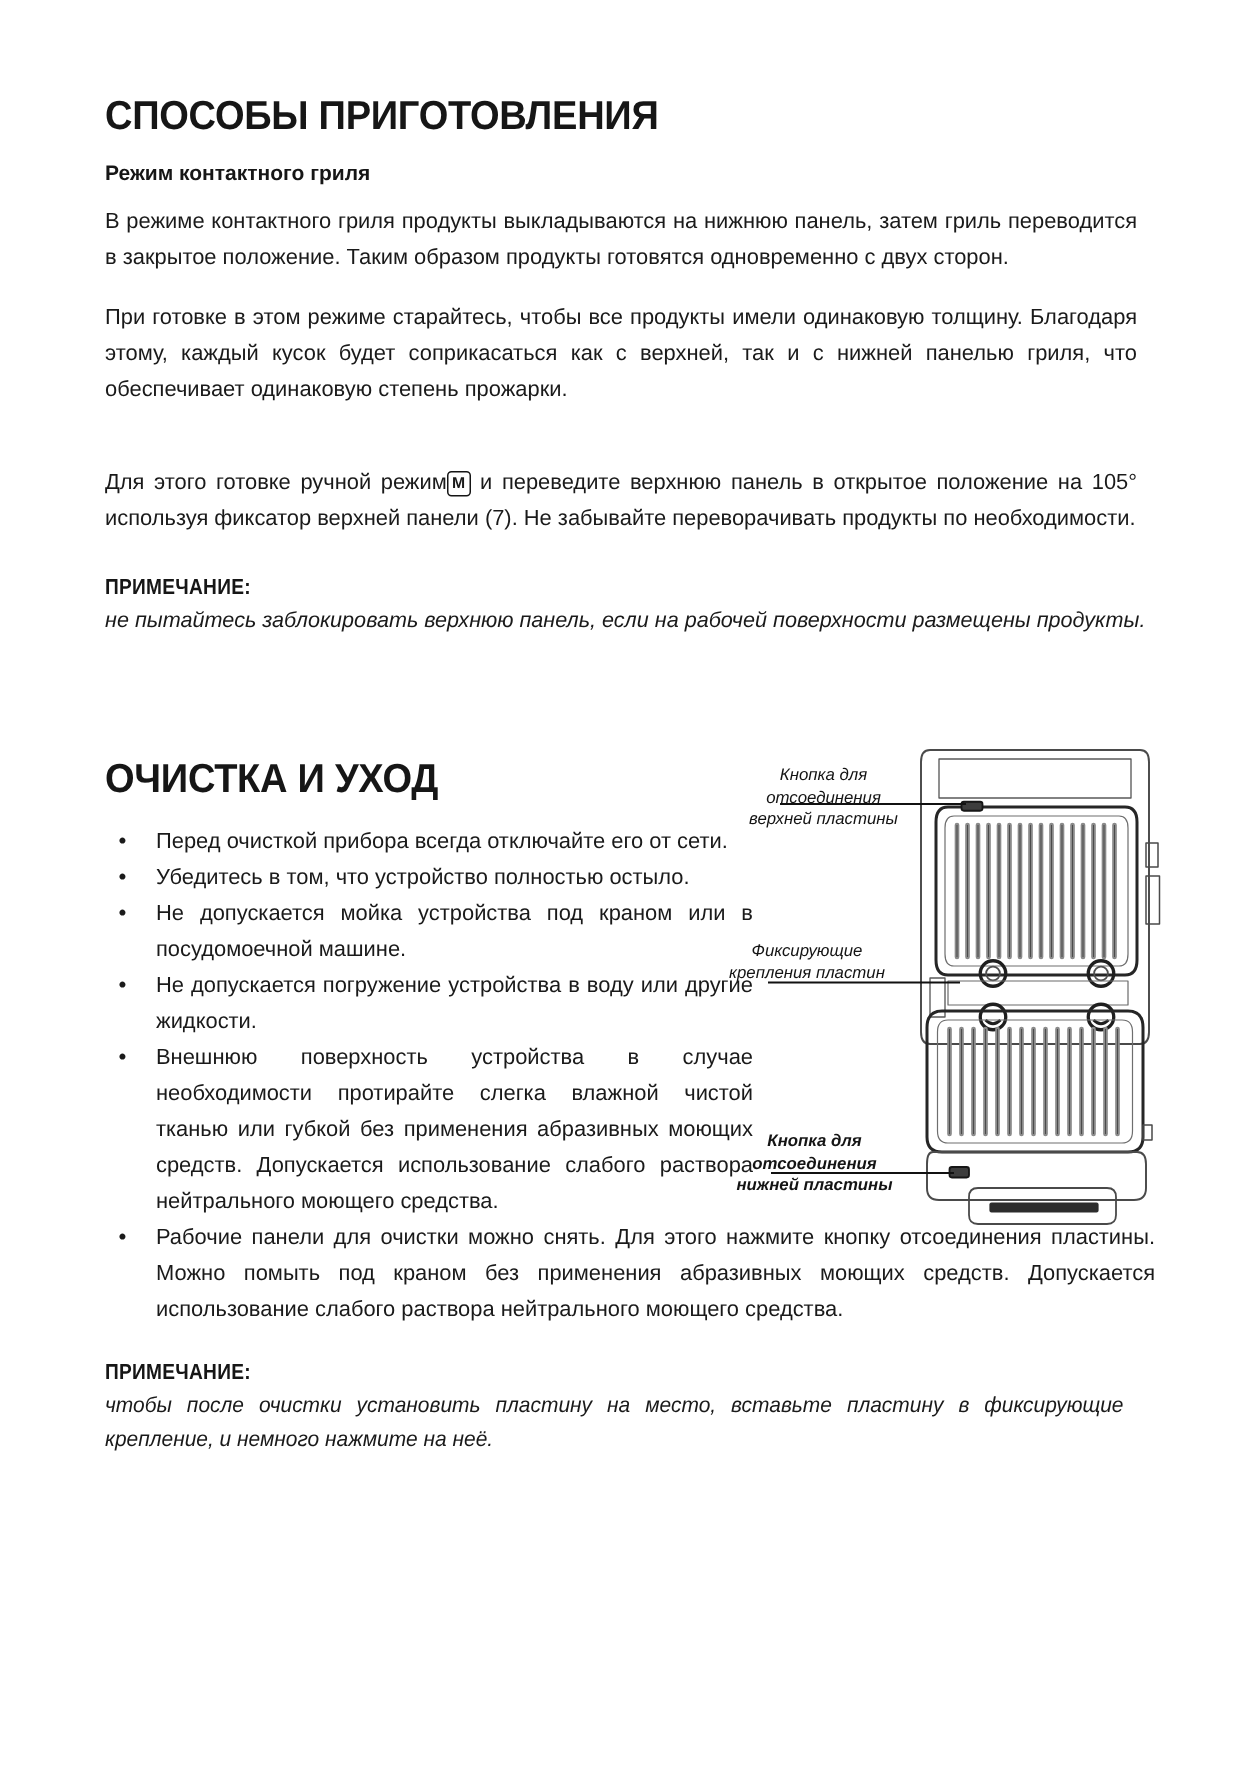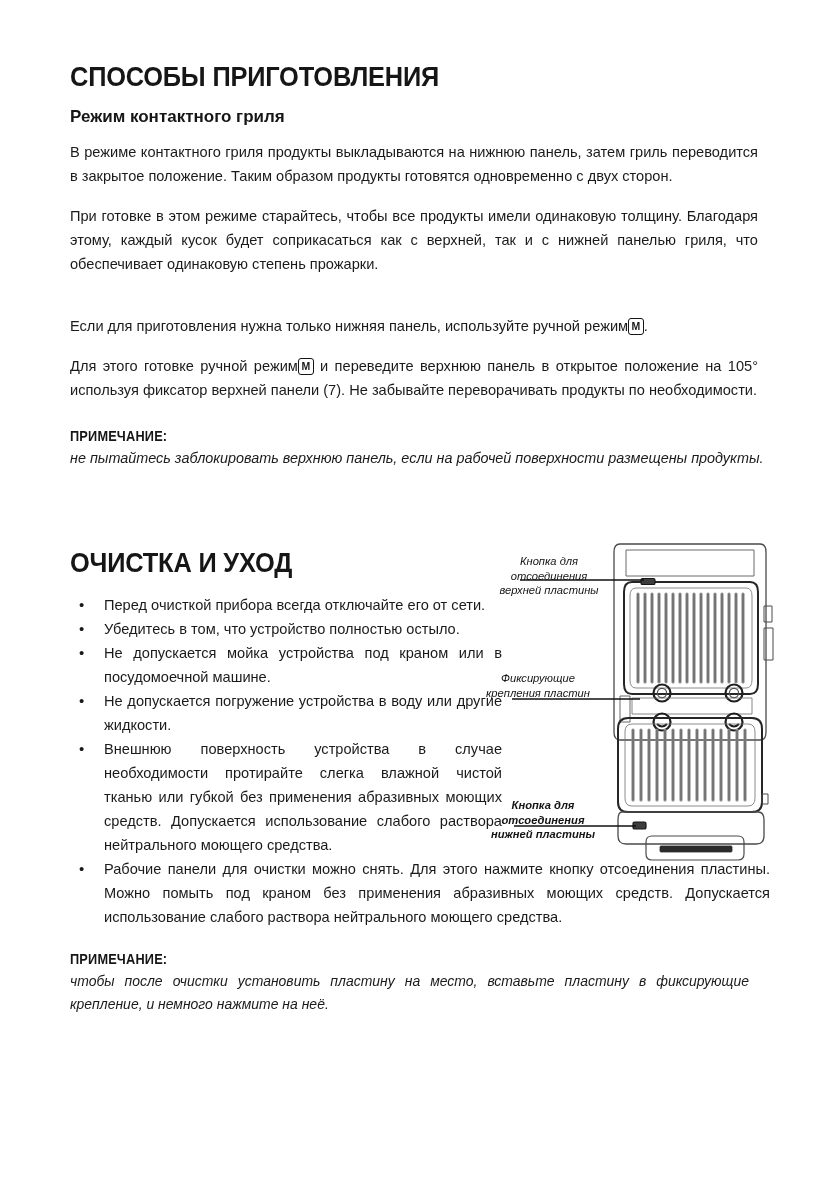--- a/index.html
+++ b/index.html
@@ -29,21 +29,21 @@
     font-family: "Liberation Sans", sans-serif;
     font-size: 27px;
     font-weight: bold;
     letter-spacing: -0.2px;
     margin: 0 0 14px 0;
     color: #161616;
     transform: scaleX(0.94);
     transform-origin: left center;
   }
   h2.sub-title {
-    font-size: 17px;
+    font-size: 14px;
     font-weight: bold;
     margin: 0 0 13px 0;
     color: #161616;
   }
   p.body {
     font-size: 14.6px;
     line-height: 24px;
     text-align: justify;
     margin: 0 12px 16px 0;
     color: #1a1a1a;
@@ -164,21 +164,20 @@
 
     <h2 class="sub-title">Режим контактного гриля</h2>
 
     <p class="body">В режиме контактного гриля продукты выкладываются на нижнюю панель, затем гриль переводится в закрытое положение. Таким образом продукты готовятся одновременно с двух сторон.</p>
 
     <p class="body">При готовке в этом режиме старайтесь, чтобы все продукты имели одинаковую толщину. Благодаря этому, каждый кусок будет соприкасаться как с верхней, так и с нижней панелью гриля, что обеспечивает одинаковую степень прожарки.</p>
 
     <div class="spacer-lg"></div>
 
 
-    <p class="body"><span>Если для приготовления нужна только нижняя панель, используйте ручной режим</span><span class="mkey">M</span><span>.</span></p>
 
     <p class="body"><span>Для этого готовке ручной режим</span><span class="mkey">M</span> <span>и переведите верхнюю панель в открытое положение на 105° используя фиксатор верхней панели (7). Не забывайте переворачивать продукты по необходимости.</span></p>
 
     <div class="spacer-sm"></div>
 
     <p class="note-title">ПРИМЕЧАНИЕ:</p>
     <p class="note-body">не пытайтесь заблокировать верхнюю панель, если на рабочей поверхности размещены продукты.</p>
 
     <div style="height:78px"></div>
 

